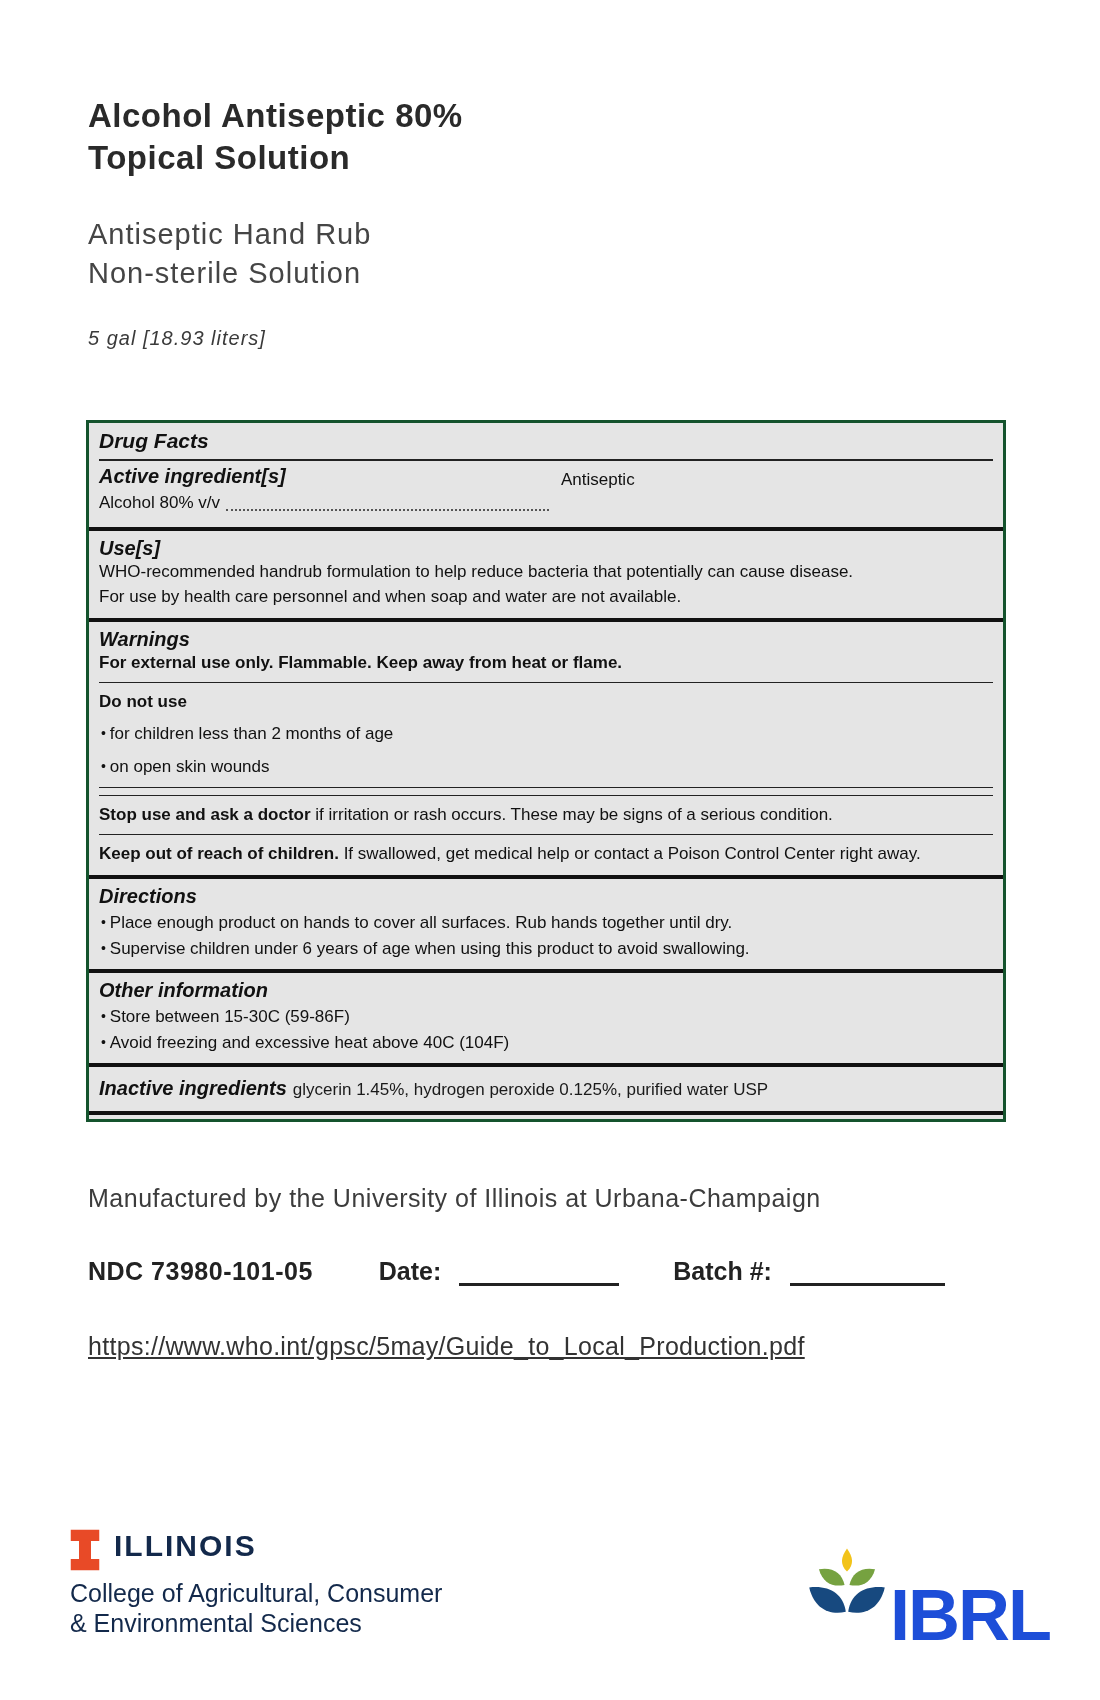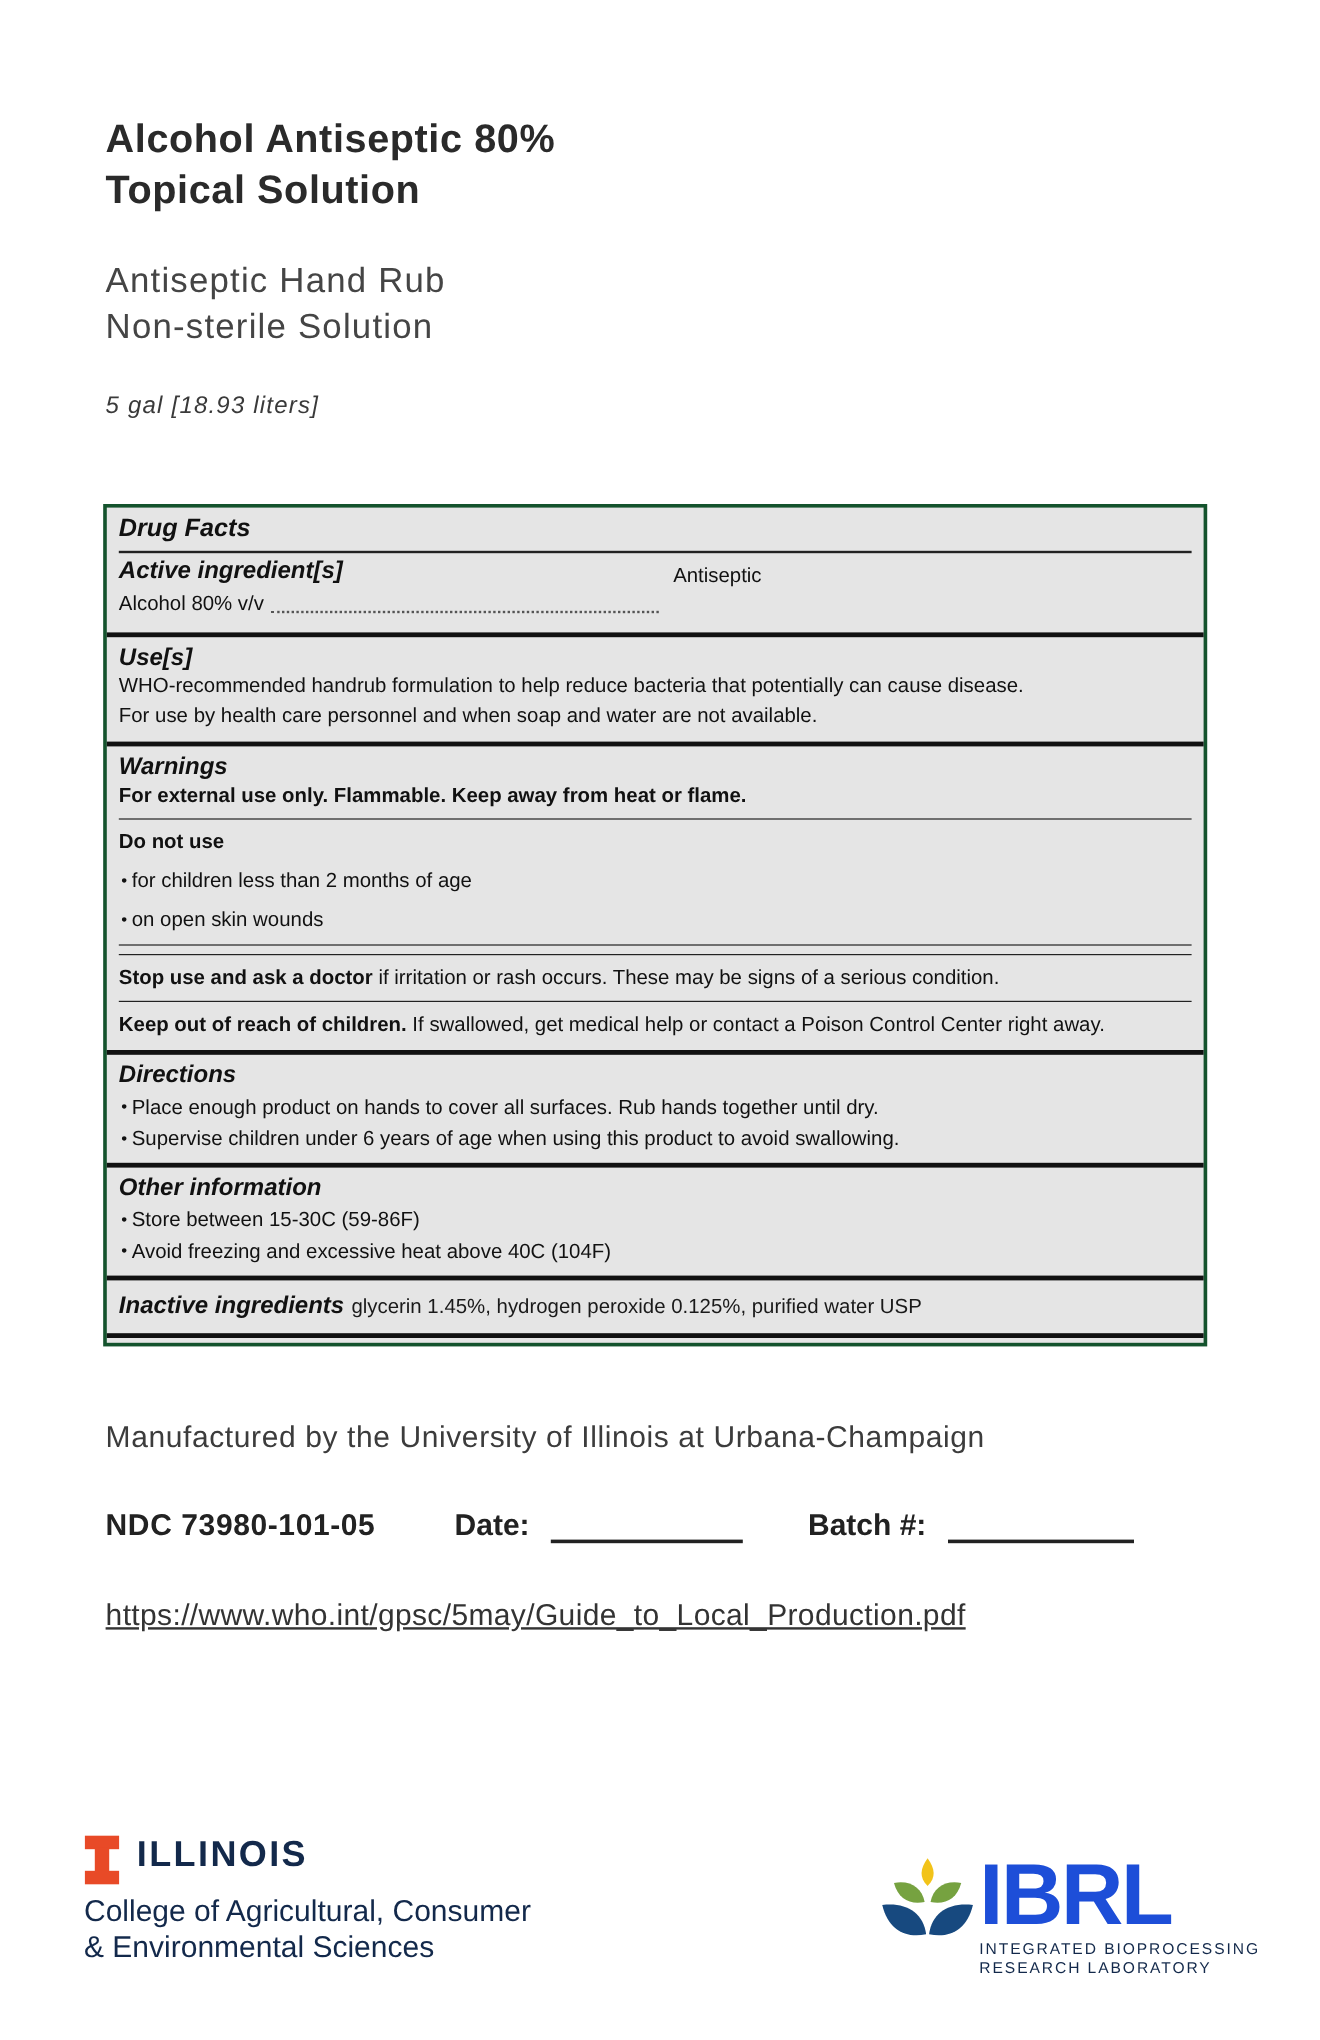--- a/index.html
+++ b/index.html
@@ -196,20 +196,16 @@
 
         <path d="M30 32 C20 34 12 30 9 19 C20 17 28 22 30 32 Z" fill="#76A240"></path>
         <path d="M34 32 C44 34 52 30 55 19 C44 17 36 22 34 32 Z" fill="#76A240"></path>
 
         <path d="M31 54 C17 57 5 51 1 34 C17 32 29 39 31 54 Z" fill="#17497F"></path>
         <path d="M33 54 C47 57 59 51 63 34 C47 32 35 39 33 54 Z" fill="#17497F"></path>
       </svg>
     </span>
     <div class="ibrl-text">
       <span class="ibrl-acronym" style="color:#1d4ed8;">IBRL</span>
-      <span class="ibrl-sub" style="color:#13294B;">
-        <span style="display:block;">INTEGRATED BIOPROCESSING</span>
-        <span style="display:block;">RESEARCH LABORATORY</span>
-      </span>
     </div>
   </div>
 
 </div>
 
 </body></html>

